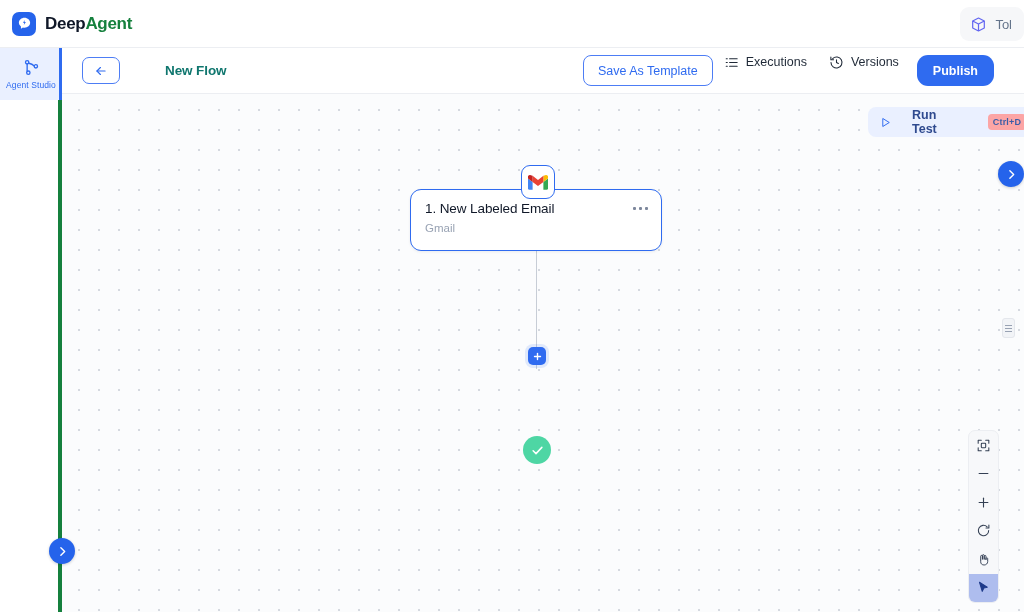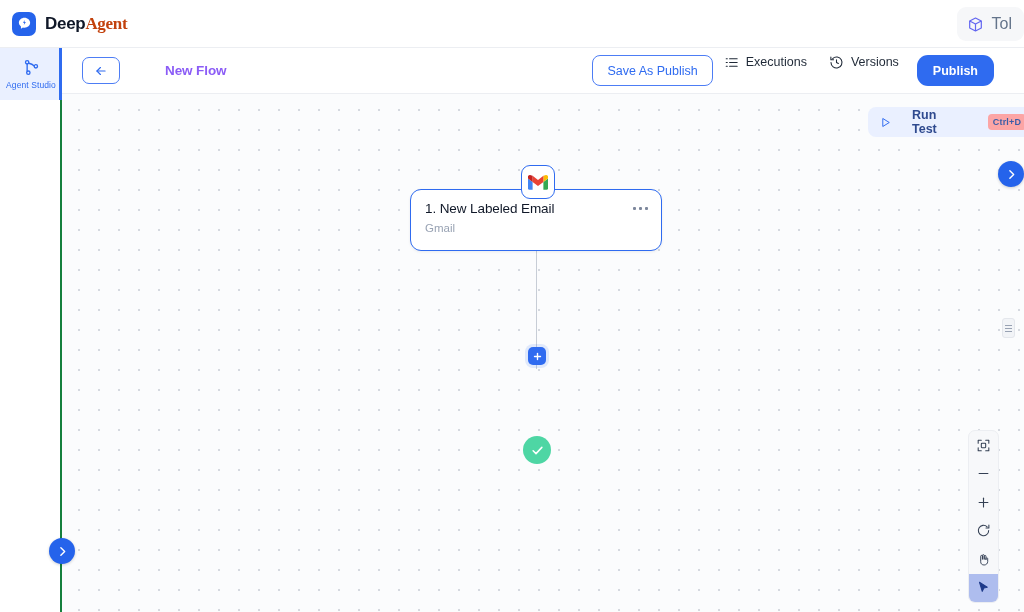--- a/index.html
+++ b/index.html
@@ -22,38 +22,38 @@
   }
   .brand { display: flex; align-items: center; gap: 9px; padding-left: 12px; }
   .brand-mark {
     width: 24px; height: 24px; border-radius: 7px;
     background: #2563eb;
     display: flex; align-items: center; justify-content: center;
     flex: 0 0 auto;
   }
   .brand-text { font-size: 17px; font-weight: 700; letter-spacing: -0.3px; }
   .brand-text .t1 { color: #101828; }
-  .brand-text .t2 { color: #c2410c; font-family: Liberation Serif, serif; }
+  .brand-text .t2 { color: #15803d; }
 
   .topbar-right {
     position: absolute; right: 0; top: 7px;
     display: flex; align-items: center;
   }
   .tools-pill {
     display: flex; align-items: center; gap: 8px;
     background: #f6f7f9; border-radius: 9px;
     height: 34px; padding: 0 12px 0 10px;
     min-width: 58px;
   }
-  .tools-label { font-size: 16px; color: #64748b; white-space: nowrap; text-align: right; }
+  .tools-label { font-size: 13px; color: #64748b; white-space: nowrap; text-align: right; }
 
   
   .rail {
     position: absolute; top: 48px; left: 0; width: 62px; height: 564px;
-    background: #ffffff; border-right: 2px solid #15803d;
+    background: #ffffff; border-right: 4px solid #15803d;
     z-index: 30;
   }
   .rail-item {
     position: relative; width: 62px; height: 52px;
     display: flex; flex-direction: column; align-items: center; justify-content: center;
     gap: 3px; cursor: pointer;
   }
   .rail-item.active { background: #eaf0ff; }
   .rail-item.active::after {
     content: ""; position: absolute; right: 0; top: 0;
@@ -71,21 +71,21 @@
     z-index: 25;
   }
   .back-btn {
     margin-left: 20px;
     width: 38px; height: 27px; border-radius: 7px;
     border: 1.4px solid #4d7df5; background: #ffffff;
     display: flex; align-items: center; justify-content: center;
     cursor: pointer;
   }
   .flow-title {
-    margin-left: 21px; font-size: 13.5px; font-weight: 700; color: #8b5cf6;
+    margin-left: 21px; font-size: 13.5px; font-weight: 700; color: #0f766e;
     letter-spacing: -0.1px;
     padding-left: 24px;
   }
   .flowbar-actions {
     margin-left: auto; display: flex; align-items: center; gap: 0;
     padding-right: 30px;
   }
   .btn-outline {
     height: 31px; padding: 0 14px; border-radius: 8px;
     border: 1.4px solid #4d7df5; background: #fff;
@@ -286,21 +286,21 @@
       <span>
         <svg width="14" height="14" viewBox="0 0 24 24" fill="none" stroke="#2f6bf0" stroke-width="2" stroke-linecap="round" stroke-linejoin="round">
           <path d="M19 12H5"></path>
             <path d="M11 18l-6-6 6-6"></path>
         </svg>
       </span>
     </div>
     <div class="flow-title">New Flow</div>
 
     <div class="flowbar-actions">
-      <button class="btn-outline">Save As Publish</button>
+      <button class="btn-outline">Save As Template</button>
 
       <button class="btn-ghost">
         <span>
           <svg width="15" height="15" viewBox="0 0 24 24" fill="none" stroke="#1f2937" stroke-width="1.8" stroke-linecap="round">
             <path d="M9 6h12"></path>
               <path d="M9 12h12"></path>
               <path d="M9 18h12"></path>
             <path d="M3.6 6h1.6"></path>
               <path d="M3.6 12h1.6"></path>
               <path d="M3.6 18h1.6"></path>

